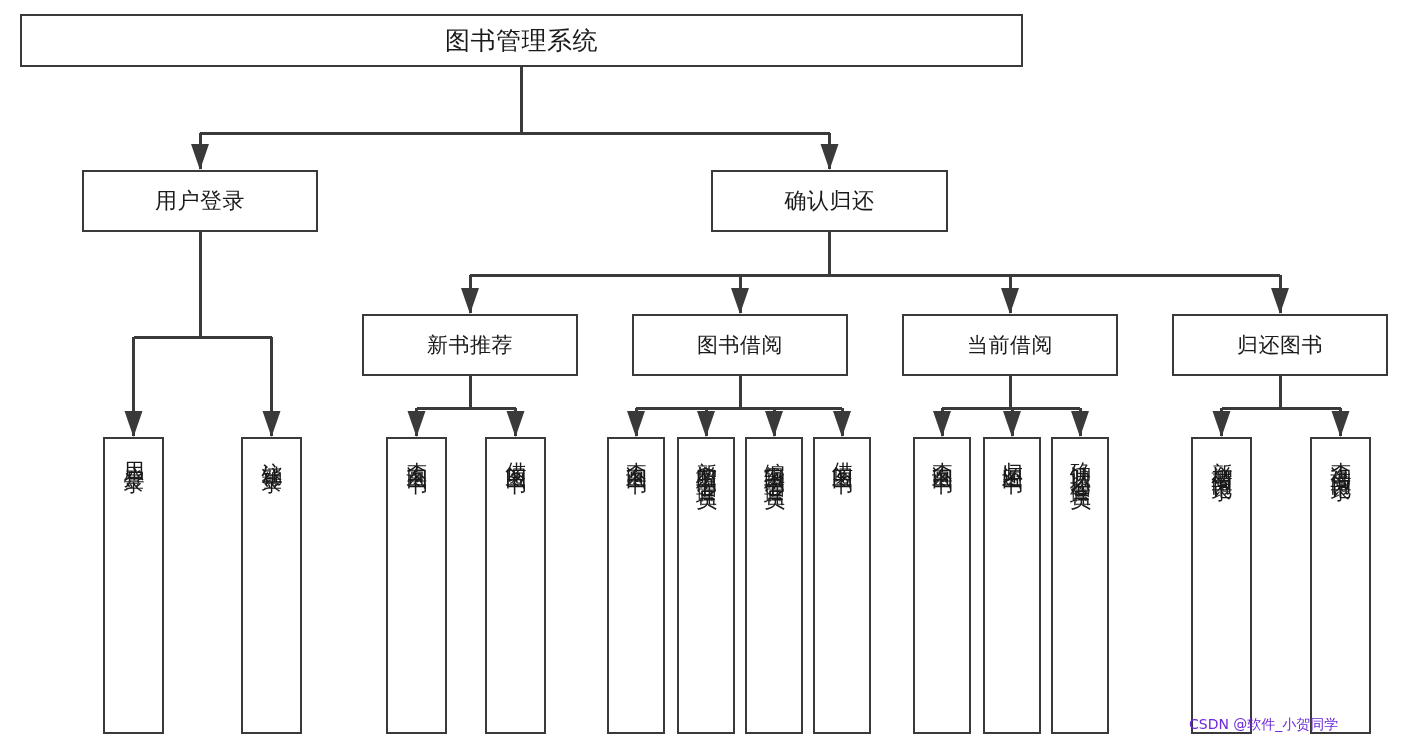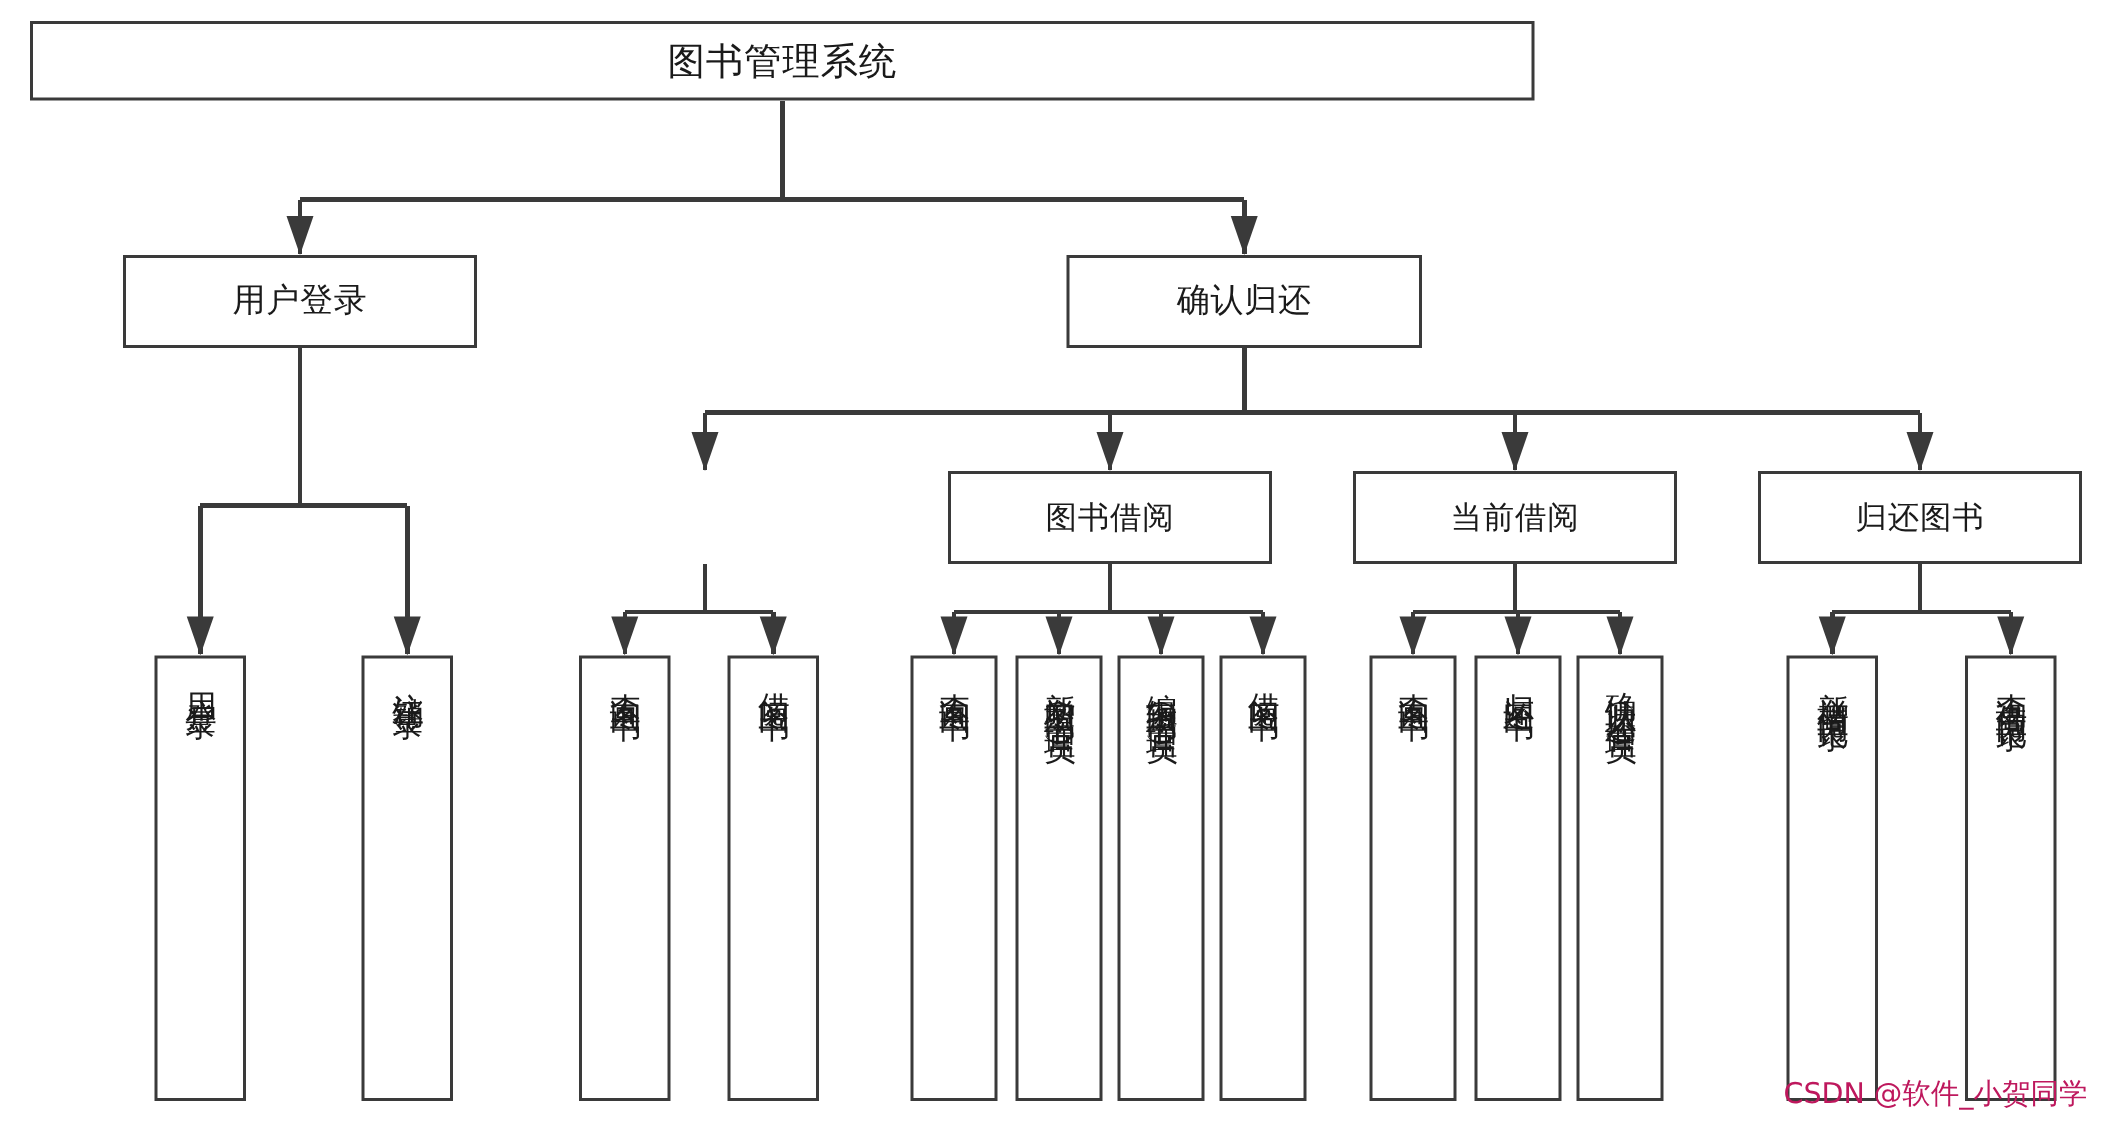--- a/index.html
+++ b/index.html
@@ -61,22 +61,22 @@
     line-height: 1;
     text-align: start;
   }
   .lvl0 .node-label { font-size: 25px; }
   .lvl1 .node-label { font-size: 22px; }
   .lvl2 .node-label { font-size: 21px; }
   .leaf .node-label { font-size: 21px; }
 
   .watermark {
     position: absolute;
-    color: #be185d;
-    font-size: 19px;
+    color: #6d28d9;
+    font-size: 14px;
     white-space: nowrap;
     z-index: 5;
     font-family: "DejaVu Sans", "Liberation Sans", sans-serif;
   }
 </style>
 </head>
 <body>
 
 <div id="canvas">
 
@@ -139,20 +139,23 @@
     <span class="node-label">图书管理系统</span>
   </div>
 
   <div class="node horiz lvl1" style="left:82px;top:170px;width:236px;height:62px;">
     <span class="node-label">用户登录</span>
   </div>
   <div class="node horiz lvl1" style="left:711px;top:170px;width:237px;height:62px;">
     <span class="node-label">确认归还</span>
   </div>
 
+  <div class="node horiz lvl2" style="left:362px;top:314px;width:216px;height:62px;">
+    <span class="node-label">新书推荐</span>
+  </div>
   <div class="node horiz lvl2" style="left:902px;top:314px;width:216px;height:62px;">
     <span class="node-label">当前借阅</span>
   </div>
   <div class="node horiz lvl2" style="left:632px;top:314px;width:216px;height:62px;">
     <span class="node-label">图书借阅</span>
   </div>
   <div class="node horiz lvl2" style="left:1172px;top:314px;width:216px;height:62px;">
     <span class="node-label">归还图书</span>
   </div>
 

